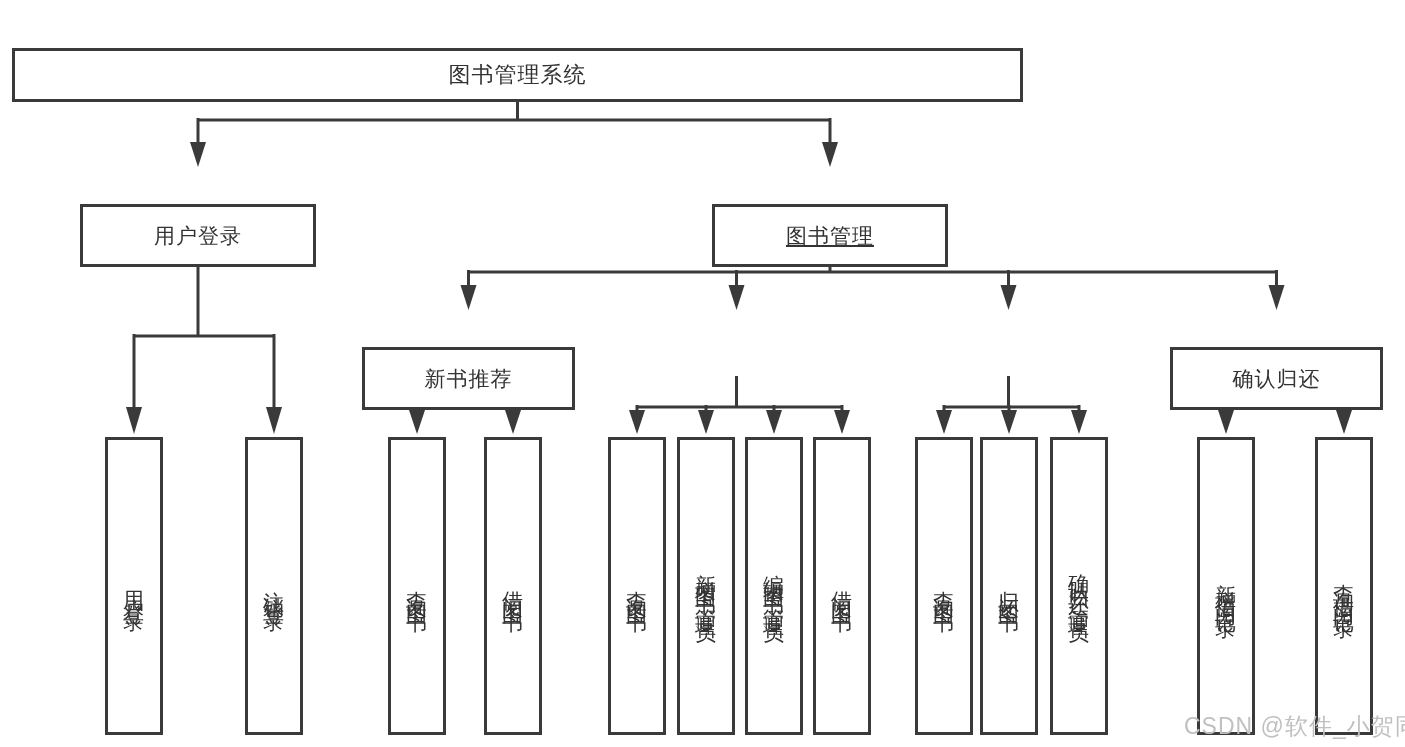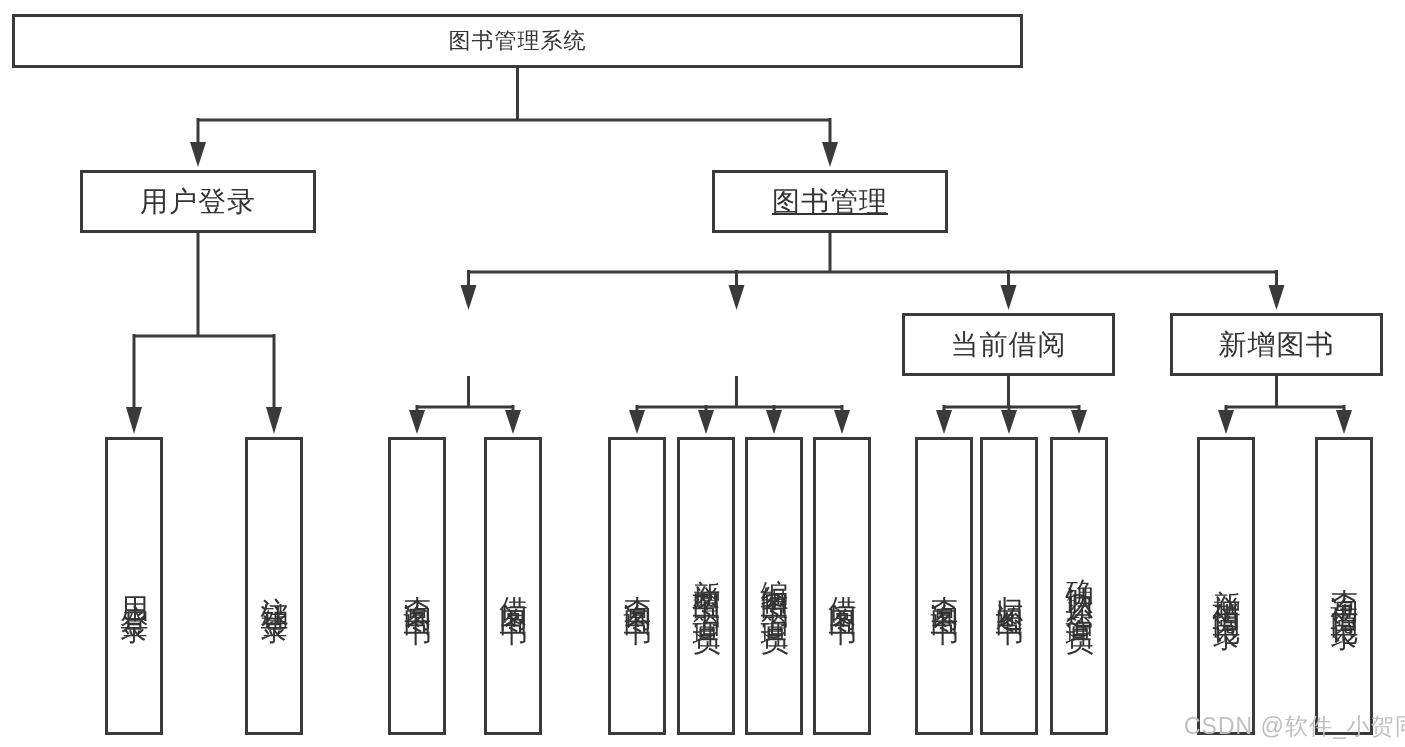--- a/index.html
+++ b/index.html
@@ -14,25 +14,25 @@
   #wires { position: absolute; left: 0; top: 0; width: 1405px; height: 747px; }
   .node {
     position: absolute;
     box-sizing: border-box;
     border: 3px solid #3a3a3a;
     background: #ffffff;
     display: flex;
     align-items: center;
     justify-content: center;
     color: #333333;
-    font-size: 28px;
+    font-size: 21px;
     letter-spacing: 1px;
     z-index: 2;
   }
-  .node.h { flex-direction: row; }
+  .node.h { flex-direction: row; margin-top: 34px; }
   .node.v {
     writing-mode: vertical-rl;
     text-orientation: mixed;
     letter-spacing: 7px;
     line-height: 1;
     padding-top: 4px;
   }
   .root-node { font-size: 22px; }
   
   .root-node   { left: 12px;   top: 14px;  width: 1011px; height: 54px; }
@@ -138,22 +138,22 @@
       <polygon points="1218,410 1234,410 1226,434"></polygon>
       <polygon points="1336,410 1352,410 1344,434"></polygon>
     </g>
   </svg>
 
   <div class="node h root-node">图书管理系统</div>
 
   <div id="n-user-login" class="node h l2">用户登录</div>
   <div id="n-book-mgmt" class="node h l2">图书管理</div>
 
-  <div id="n-current-borrow" class="node h l3">当前借阅</div>
-  <div id="n-borrow-records" class="node h l3">新增图书</div>
+  <div id="n-new-book-rec" class="node h l3">新书推荐</div>
+  <div id="n-borrow-records" class="node h l3">确认归还</div>
 
   <div id="n-leaf-user-login" class="node v leaf">用户登录</div>
   <div id="n-leaf-logout" class="node v leaf">注销登录</div>
   <div id="n-leaf-rec-query" class="node v leaf">查询图书</div>
   <div id="n-leaf-rec-borrow" class="node v leaf">借阅图书</div>
   <div id="n-leaf-bb-query" class="node v leaf">查询图书</div>
   <div id="n-leaf-bb-add" class="node v leaf">新增图书（管理员）</div>
   <div id="n-leaf-bb-edit" class="node v leaf">编辑图书（管理员）</div>
   <div id="n-leaf-bb-borrow" class="node v leaf">借阅图书</div>
   <div id="n-leaf-cb-query" class="node v leaf">查询图书</div>

